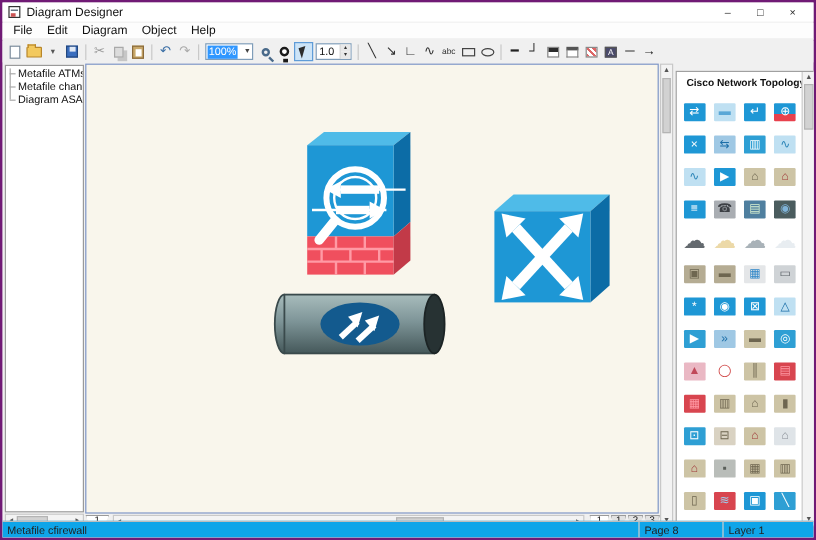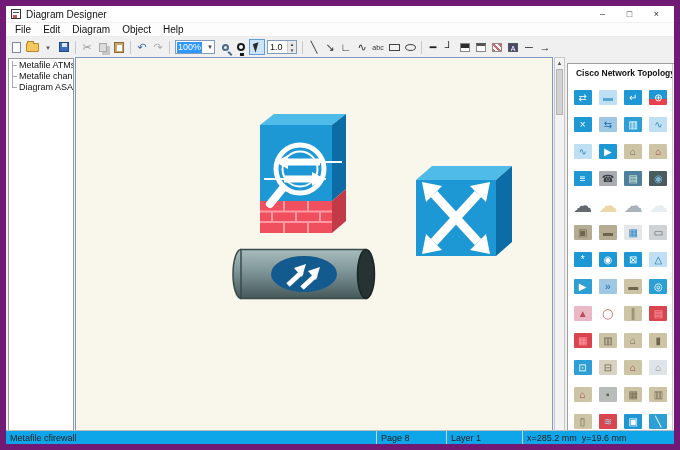--- a/index.html
+++ b/index.html
@@ -1,17 +1,17 @@
 <!DOCTYPE html>
 <html style="--accent_blue: #1e97d5; --blue_dark: #0c6ca6; --blue_top: #4fbbe8; --brick_red: #f04f5e; --brick_dark: #c23a48; --mortar_pink: #ff9aa5; --pipe_body_light: #a8bcbc; --pipe_body_mid: #7e9598; --pipe_body_dark: #45585a; --pipe_cap: #273233; --pipe_oval: #135a8e; --canvas_bg: #f9f6ec; --selection_blue: #3097ff;"><head>
 <meta charset="utf-8">
 <style>
   html,body{margin:0;padding:0;background:#888;}
   *{box-sizing:border-box;}
-  .window{position:relative;width:680px;height:450px;background:#f0f0f0;border:6px solid #701a75;
+  .window{position:relative;width:680px;height:450px;background:#f0f0f0;border:2px solid #701a75;
           font-family:"Liberation Sans",sans-serif;overflow:hidden;}
   
   .titlebar{position:absolute;left:0;top:0;right:0;height:16px;background:#fff;display:flex;align-items:center;}
   .app-icon{width:10px;height:10px;margin:0 5px 0 5px;border:1px solid #333;background:#fff;position:relative;}
   .app-icon::before{content:"";position:absolute;left:1px;top:2px;width:6px;height:1px;background:#456;}
   .app-icon::after{content:"";position:absolute;left:1px;top:5px;width:4px;height:3px;background:#c55;}
   .title-text{font-size:10px;color:#111;}
   .win-controls{position:absolute;right:4px;top:0;height:100%;display:flex;}
   .wbtn{width:27px;height:100%;display:flex;align-items:center;justify-content:center;font-size:9px;color:#333;}
   
@@ -371,16 +371,15 @@
         <span class="vthumb"></span>
         <span class="down">▼</span>
       </div>
     </div>
   </div>
 
   <div class="statusbar">
     <span class="ssec s1">Metafile cfirewall</span>
     <span class="ssec s2">Page 8</span>
     <span class="ssec s3">Layer 1</span>
-    <span class="ssec s4">x=285.2 mm &nbsp;y=19.6 mm</span>
   </div>
 
 </div>
 
 </body></html>

